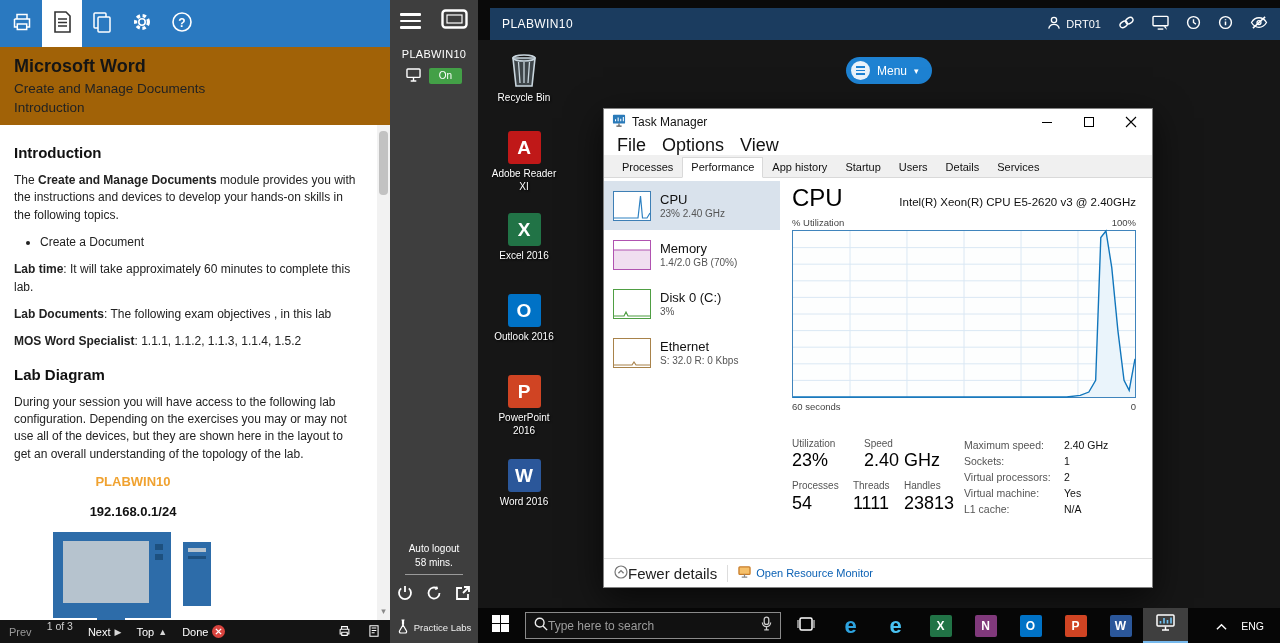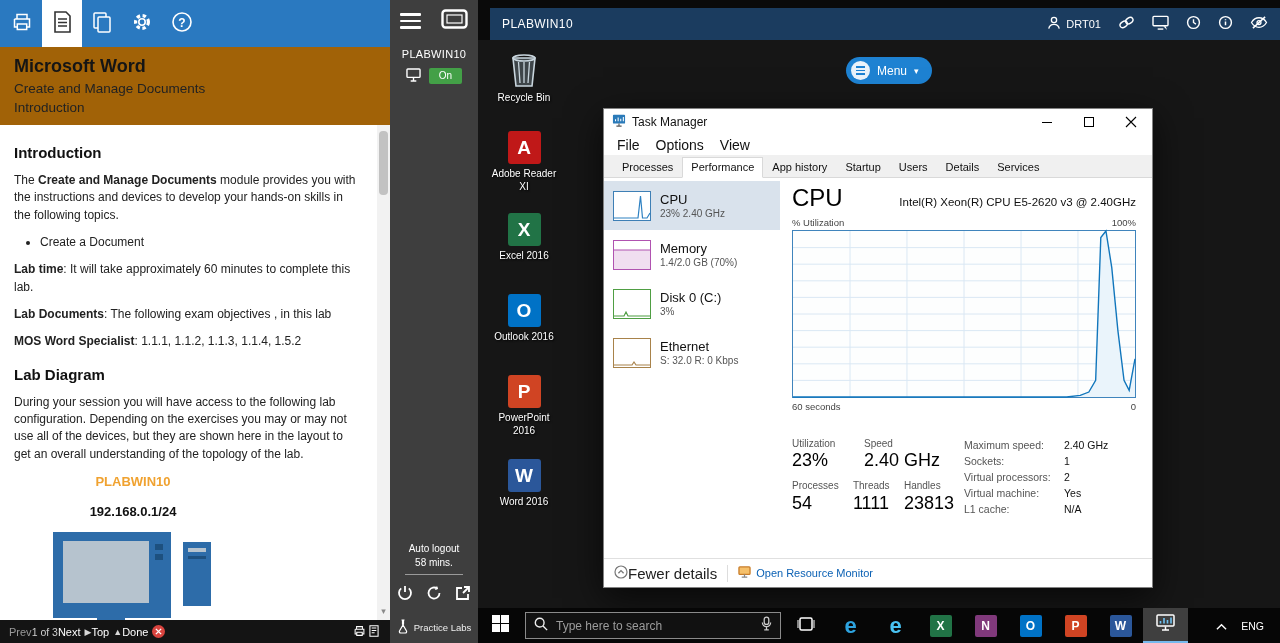--- a/index.html
+++ b/index.html
@@ -19,21 +19,21 @@
 .lp-content h2{font-size:15px;color:#111;margin:13px 0 8px;font-weight:bold}
 .lp-content p{margin:0 0 10px}
 .lp-content ul{margin:0 0 10px 26px}
 .lp-content li{margin:2px 0}
 .diagram{width:210px;text-align:center;margin:4px 0 0 14px}
 .diag-name{color:#f0a230;font-weight:bold;font-size:13px}
 .diag-ip{color:#111;font-weight:bold;font-size:13px;margin-top:11px}
 .scrollbar{position:absolute;top:0;right:0;bottom:0;width:13px;background:#f2f2f2}
 .scroll-thumb{position:absolute;top:6px;left:2px;width:9px;height:64px;background:#c2c2c2;border-radius:4px}
 .scroll-down{position:absolute;bottom:2px;left:0;width:13px;text-align:center;font-size:9px;color:#8a8a8a}
-.lp-footer{height:23px;background:#141414;display:flex;align-items:center;padding:0 9px;flex-shrink:0;font-size:11px;color:#fff}
+.lp-footer{height:23px;background:#141414;display:flex;gap:15px;padding:0 9px;flex-shrink:0;font-size:11px;color:#fff}
 .lpf-item{display:flex;align-items:center;gap:4px;cursor:pointer;white-space:nowrap}
 .lpf-dim{color:#9a9a9a}
 .lpf-page{color:#cfcfcf;font-size:10.5px}
 .lpf-tri{font-size:9px;color:#d8d8d8}
 .done-x{width:13px;height:13px;border-radius:50%;background:#d9443f;display:inline-flex;align-items:center;justify-content:center}
 .lp-footer .spacer{flex:1}
 
 
 .devices{width:88px;flex-shrink:0;background:#3e3e3e;display:flex;flex-direction:column;align-items:center;color:#fff}
 .dev-top{width:100%;display:flex;justify-content:space-between;align-items:center;padding:9px 10px 6px}
@@ -63,21 +63,21 @@
 .menu-caret{font-size:9px}
 
 
 .tm{position:absolute;left:125px;top:68px;width:550px;height:480px;background:#fff;border:1px solid #828282;
   box-shadow:0 10px 34px rgba(0,0,0,.65);display:flex;flex-direction:column;color:#111}
 .tm-titlebar{height:26px;display:flex;align-items:center;padding-left:8px;flex-shrink:0}
 .tm-title{font-size:12px;margin-left:6px}
 .tm-controls{margin-left:auto;display:flex;height:100%}
 .tm-ctrl{width:42px;display:flex;align-items:center;justify-content:center;cursor:pointer}
 .tm-menubar{height:20px;display:flex;align-items:center;padding-left:5px;flex-shrink:0}
-.tm-menu{font-size:14px;padding:1px 8px;cursor:pointer}
+.tm-menu{font-size:18px;padding:1px 8px;cursor:pointer}
 .tm-tabs{height:23px;background:#f0f0f0;display:flex;align-items:flex-end;padding-left:9px;border-bottom:1px solid #d9d9d9;flex-shrink:0}
 .tm-tab{font-size:11px;padding:3px 8px 4px;margin-bottom:-1px;border:1px solid transparent;cursor:pointer;white-space:nowrap}
 .tm-tab.active{background:#fff;border-color:#d9d9d9;border-bottom-color:#fff}
 .tm-body{flex:1;display:flex;overflow:hidden}
 .tm-side{width:176px;padding-top:3px;flex-shrink:0}
 .tm-item{display:flex;align-items:center;gap:9px;padding:5px 6px 5px 9px;height:49px;cursor:pointer}
 .tm-item.selected{background:#d9e2ec}
 .tm-thumb{width:38px;height:30px;background:#fff;border:1px solid;flex-shrink:0}
 .tm-thumb svg{display:block;width:100%;height:100%}
 .tm-iname{font-size:13px;color:#111}
@@ -104,21 +104,21 @@
 .dt-val{color:#111}
 .uptime{margin-top:6px}
 .tm-footer{height:29px;border-top:1px solid #e0e0e0;display:flex;align-items:center;gap:10px;padding:0 10px;flex-shrink:0}
 .fewer{display:flex;align-items:center;font-size:15px;color:#222;cursor:pointer}
 .vdiv{width:1px;height:17px;background:#ddd}
 .rm-link{display:flex;align-items:center;gap:5px;font-size:11px;color:#0b61b4;cursor:pointer}
 
 
 .taskbar{position:absolute;left:0;right:0;bottom:0;height:35px;background:#060606;display:flex;align-items:center}
 .tb-cell{width:45px;height:35px;display:flex;align-items:center;justify-content:center;cursor:pointer}
-.searchbox{width:256px;height:27px;background:#111;border:1px solid #8a8a8a;display:flex;align-items:center;gap:8px;padding:0 8px;margin:0 2px;cursor:text}
+.searchbox{width:256px;height:27px;background:#111;border:1px solid #8a8a8a;display:flex;align-items:center;gap:0;padding:0 8px;margin:0 2px;cursor:text}
 .search-ph{font-size:12px;color:#9c9c9c;flex:1;white-space:nowrap}
 .app-glyph{font-size:22px;font-weight:bold;line-height:1}
 .mini-tile{width:22px;height:22px;border-radius:2px;display:flex;align-items:center;justify-content:center;color:#fff;font-size:12px;font-weight:bold}
 .tb-cell.active-app{background:#3f3f3f;border-bottom:2px solid #76b9ed}
 .tray{margin-left:auto;display:flex;align-items:center;gap:14px;padding-right:16px;color:#fff}
 .tray-lang{font-size:10.5px}
 svg{overflow:visible}
 </style>
 </head>
 <body>

